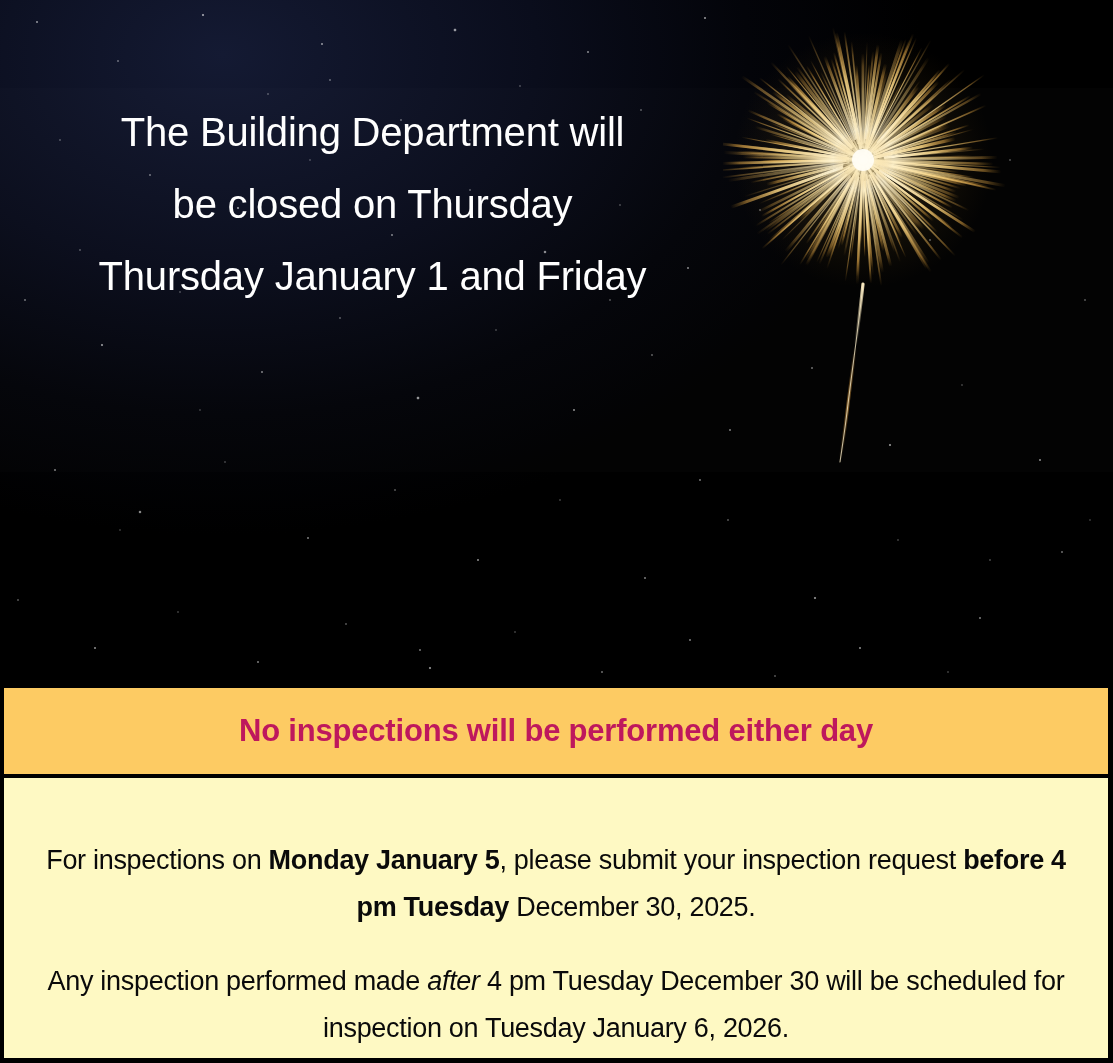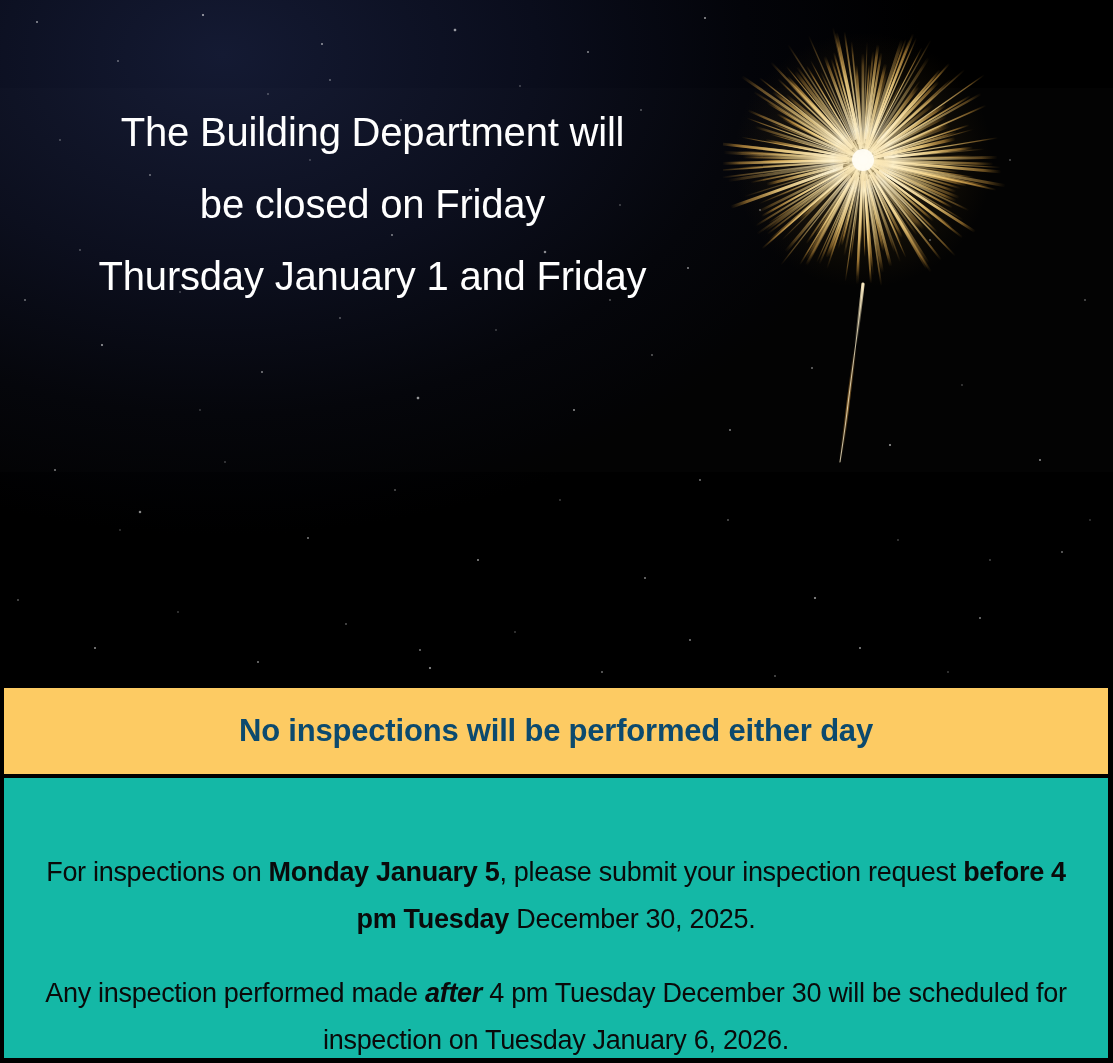--- a/index.html
+++ b/index.html
@@ -198,49 +198,49 @@
     border-right:5px solid #000;
     box-sizing:border-box;
     display:flex;
     align-items:center;
     justify-content:center;
   }
   .banner-text{
     font-family:"Liberation Sans",sans-serif;
     font-weight:bold;
     font-size:31px;
-    color:#0c4a6e;
+    color:#be185d;
     letter-spacing:-0.2px;
     white-space:nowrap;
   }
 
   
   .note{
     position:absolute;
     left:0; top:778px;
     width:1113px;
     height:285px;
-    background:#14b8a6;
+    background:#fef9c3;
     border-left:4px solid #000;
     border-right:5px solid #000;
     border-bottom:5px solid #000;
     box-sizing:border-box;
-    padding:44px 26px 0 26px;
+    padding:32px 26px 0 26px;
   }
   .para{
     text-align:center;
     font-family:"Liberation Sans",sans-serif;
     font-size:27px;
     line-height:47px;
     color:#0a0a0a;
     letter-spacing:-0.3px;
   }
   .para + .para{ margin-top:25px; }
   .para b{ font-weight:bold; }
-  .para i{ font-weight:bold; font-style:italic; }
+  .para i{ font-weight:normal; font-style:italic; }
 </style>
 </head>
 <body>
 
 <div id="poster">
 
   <div class="hero">
 
     <div class="stars s1"></div>
     <div class="stars s2"></div>
@@ -462,21 +462,21 @@
         <circle cx="140" cy="168" r="30" fill="url(#coreg)"></circle>
         <circle cx="140" cy="168" r="11" fill="#fffdf4" opacity=".95"></circle>
 
         <path d="M140 292 C 136 330, 130 372, 125 412 C 122 438, 119 456, 117 470" stroke="url(#tailg)" stroke-width="3.2" fill="none" stroke-linecap="round"></path>
         <path d="M140 292 C 136 330, 130 372, 125 412 C 122 438, 119 456, 117 470" stroke="#fff2cd" stroke-width="1.1" fill="none" stroke-linecap="round" opacity=".75"></path>
       </svg>
     </div>
 
     <div class="headline">
       <div>The Building Department will</div>
-      <div>be closed on Friday</div>
+      <div>be closed on Thursday</div>
       <div>Thursday January 1 and Friday</div>
     </div>
 
   </div>
 
   <div class="banner">
     <span class="banner-text">No inspections will be performed either day</span>
   </div>
 
   <div class="note">

